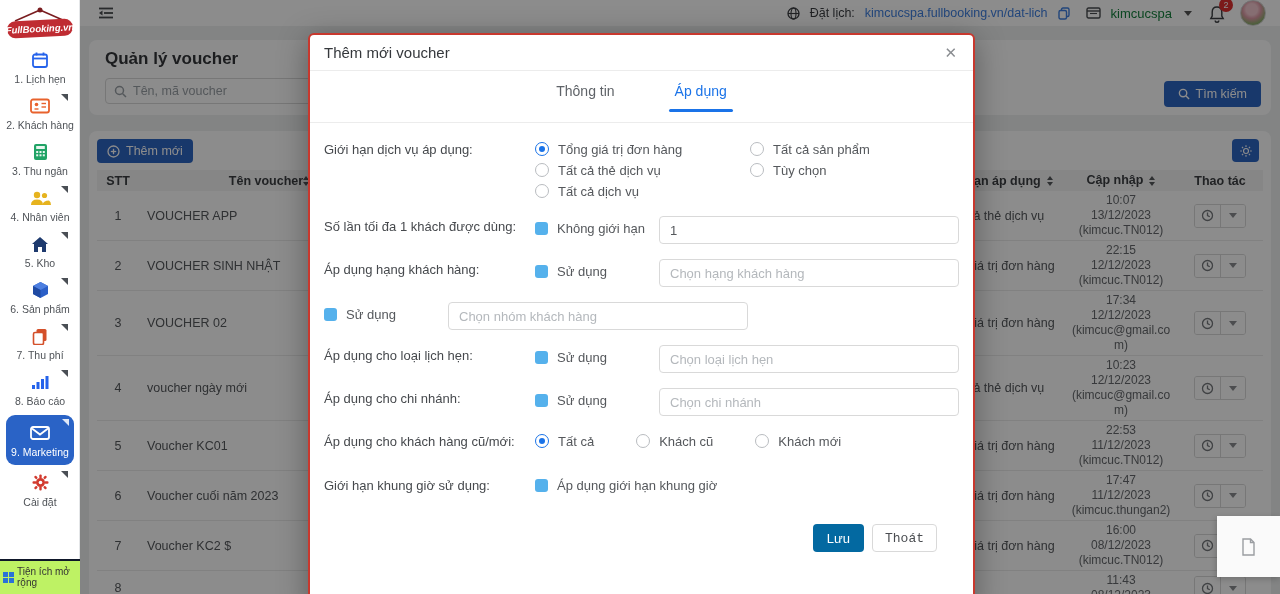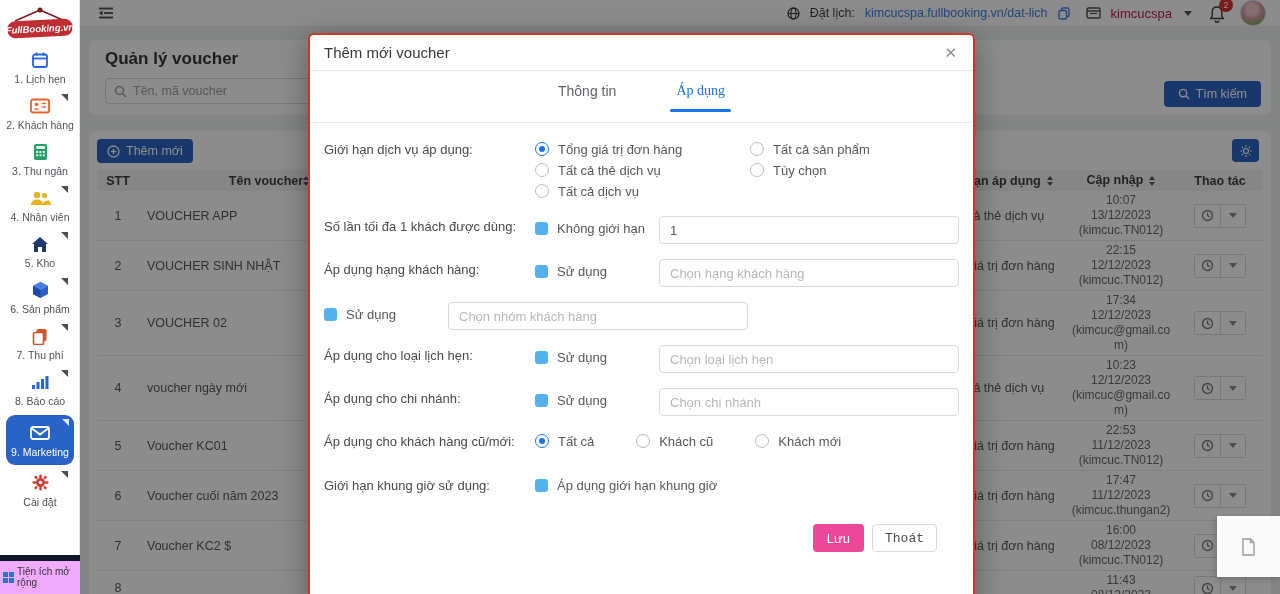--- a/index.html
+++ b/index.html
@@ -10,21 +10,21 @@
   
   #sidebar { position:absolute; left:0; top:0; width:80px; height:594px; background:#fff; border-right:1px solid #e4e6e8; z-index:10; }
   .logo-wrap { width:80px; height:44px; display:flex; align-items:center; justify-content:center; padding-top:4px; }
   .side-item { position:relative; width:80px; padding:6px 2px 5px; text-align:center; cursor:pointer; }
   .side-item .icn { height:20px; display:flex; align-items:center; justify-content:center; }
   .side-item .lbl { font-size:10.5px; color:#4f5358; margin-top:3px; line-height:1.15; }
   .side-item.active { background:#2a63c6; border-radius:9px; margin:2px 6px; width:68px; padding:8px 2px 7px; }
   .side-item.active .lbl { color:#fff; }
   .corner { position:absolute; top:4px; right:12px; width:0; height:0; border-left:7px solid transparent; border-top:7px solid #4a4f55; }
   .side-item.active .corner { right:5px; border-top-color:#fff; opacity:.85; }
-  #side-footer { position:absolute; left:0; bottom:0; width:80px; border-top:6px solid #0f172a; padding:5px 3px 6px; font-size:10px; color:#333; display:flex; align-items:center; gap:3px; background:#f0abfc; }
+  #side-footer { position:absolute; left:0; bottom:0; width:80px; border-top:2px solid #0f172a; padding:5px 3px 6px; font-size:10px; color:#333; display:flex; align-items:center; gap:3px; background:#bef264; }
   .grid-icon { display:inline-grid; grid-template-columns:5px 5px; grid-gap:1px; }
   .grid-icon i { width:5px; height:5px; background:#2a72d8; }
 
   
   #main { position:absolute; left:80px; top:0; width:1200px; height:594px; }
   #topbar { height:26px; background:#fff; display:flex; align-items:center; padding:0 14px 0 18px; }
   #topbar-right { margin-left:auto; display:flex; align-items:center; gap:10px; }
   .tb-text { font-size:12.5px; color:#3c3f43; }
   .tb-link { font-size:12.5px; color:#3e7fe0; cursor:pointer; }
   .tb-caret { width:0; height:0; border-left:4px solid transparent; border-right:4px solid transparent; border-top:5px solid #555; margin-left:2px; }
@@ -69,39 +69,39 @@
   .sliver { position:absolute; top:19px; border-radius:2px; }
 
   
   #overlay { position:absolute; left:80px; top:0; width:1200px; height:594px; background:rgba(0,0,0,0.45); z-index:50; }
   #modal { position:absolute; left:308px; top:33px; width:667px; height:576px; background:#fff; border:2px solid #c8382e; border-radius:6px; z-index:100; box-shadow:0 6px 30px rgba(0,0,0,.35); overflow:hidden; }
   #modal-header { height:36px; display:flex; align-items:center; padding:0 16px 0 14px; border-bottom:1px solid #ececec; }
   #modal-title { font-size:15px; font-weight:500; color:#35383c; }
   #modal-close { margin-left:auto; font-size:15px; color:#8a8d91; cursor:pointer; line-height:1; background:none; border:0; font-family:inherit; }
   #tabs { height:52px; display:flex; align-items:center; justify-content:center; gap:48px; border-bottom:1px solid #ececec; }
   .tab { font-size:14px; color:#5f6368; padding:0 6px 12px; cursor:pointer; position:relative; }
-  .tab.active { color:#1a73e8;font-family:Liberation Serif, serif; }
+  .tab.active { color:#1a73e8; }
   .tab.active::after { content:""; position:absolute; left:0; right:0; bottom:-1px; height:3px; background:#1a73e8; border-radius:2px; }
   #modal-body { padding:16px 18px 0 14px; }
   .frow { display:flex; margin-bottom:15px; }
   .flabel { width:211px; font-size:13px; color:#46494d; padding-top:3px; flex-shrink:0; }
   .fctrl { flex:1; }
   .radio-grid { display:grid; grid-template-columns:215px 1fr; row-gap:1px; }
   .radio-item, .check-item { display:flex; align-items:center; gap:9px; height:20px; font-size:13px; color:#55585c; cursor:pointer; }
   .radio { width:14px; height:14px; border-radius:50%; border:1.5px solid #b9bcc0; background:#fff; flex-shrink:0; }
   .radio.sel { border:1.5px solid #1a73e8; position:relative; }
   .radio.sel::after { content:""; position:absolute; left:2.5px; top:2.5px; width:6px; height:6px; border-radius:50%; background:#1a73e8; }
   .checkbox { width:13px; height:13px; border-radius:3px; background:#55b1ec; flex-shrink:0; }
   .ctrl-inline { display:flex; align-items:flex-start; }
   .ctrl-inline .check-item { width:124px; flex-shrink:0; padding-top:4px; }
   .f-input { width:300px; height:28px; border:1px solid #d9d9d9; border-radius:4px; font-size:13px; color:#55585c; padding:0 10px; font-family:inherit; outline:none; }
   .f-input::placeholder { color:#b4b8bc; }
   .radio-row { display:flex; gap:42px; }
   #modal-footer { display:flex; justify-content:flex-end; gap:8px; padding:14px 18px 0 0; margin-top:13px; }
-  #save-btn { height:28px; padding:0 14px; background:#ec4899; border-radius:4px; border:0; color:#fff; font-size:13px; font-family:inherit; cursor:pointer; }
+  #save-btn { height:28px; padding:0 14px; background:#0369a1; border-radius:4px; border:0; color:#fff; font-size:13px; font-family:inherit; cursor:pointer; }
   #exit-btn { height:28px; padding:0 12px; background:#fff; border:1px solid #d9d9d9; border-radius:4px; color:#4a4d51; font-size:13px; font-family:Liberation Mono, monospace; cursor:pointer; }
 
   
   #float-widget { position:absolute; right:0; top:516px; width:63px; height:61px; background:#fafafa; z-index:120; box-shadow:-1px 2px 6px rgba(0,0,0,.2); display:flex; align-items:center; justify-content:center; }
 
   svg { display:block; }
 </style>
 </head>
 <body>
 
@@ -292,21 +292,21 @@
               <rect x="1" y="3.5" width="7.5" height="8.5" rx="1.5" fill="#fff" stroke="#3e7fe0" stroke-width="1.4"></rect>
             </svg>
         </span>
         <span style="margin-left:6px;">
           <svg width="15" height="12" viewBox="0 0 15 12">
               <rect x="1" y="1" width="13" height="10" rx="1.5" fill="none" stroke="#4a4d51" stroke-width="1.4"></rect>
               <line x1="1" y1="4" x2="14" y2="4" stroke="#4a4d51" stroke-width="1.4"></line>
               <line x1="4" y1="6.5" x2="11" y2="6.5" stroke="#4a4d51" stroke-width="1.1"></line>
             </svg>
         </span>
-        <span class="tb-text" style="font-size:13px;color:#be185d;">kimcucspa</span>
+        <span class="tb-text" style="font-size:13px;color:#15803d;">kimcucspa</span>
         <span class="tb-caret"></span>
         <span class="bell-wrap">
           <svg width="18" height="19" viewBox="0 0 18 19" style="margin-top:3px;">
               <path d="M9 2 C5.8 2 4.2 4.2 4.2 7 L4.2 11 L2.8 13.5 L15.2 13.5 L13.8 11 L13.8 7 C13.8 4.2 12.2 2 9 2 Z" fill="none" stroke="#3c3f43" stroke-width="1.4"></path>
               <path d="M7.2 15.5 a1.8 1.8 0 0 0 3.6 0" fill="none" stroke="#3c3f43" stroke-width="1.4"></path>
             </svg>
           <span class="badge">2</span>
         </span>
         <span class="avatar"></span>
       </div>

